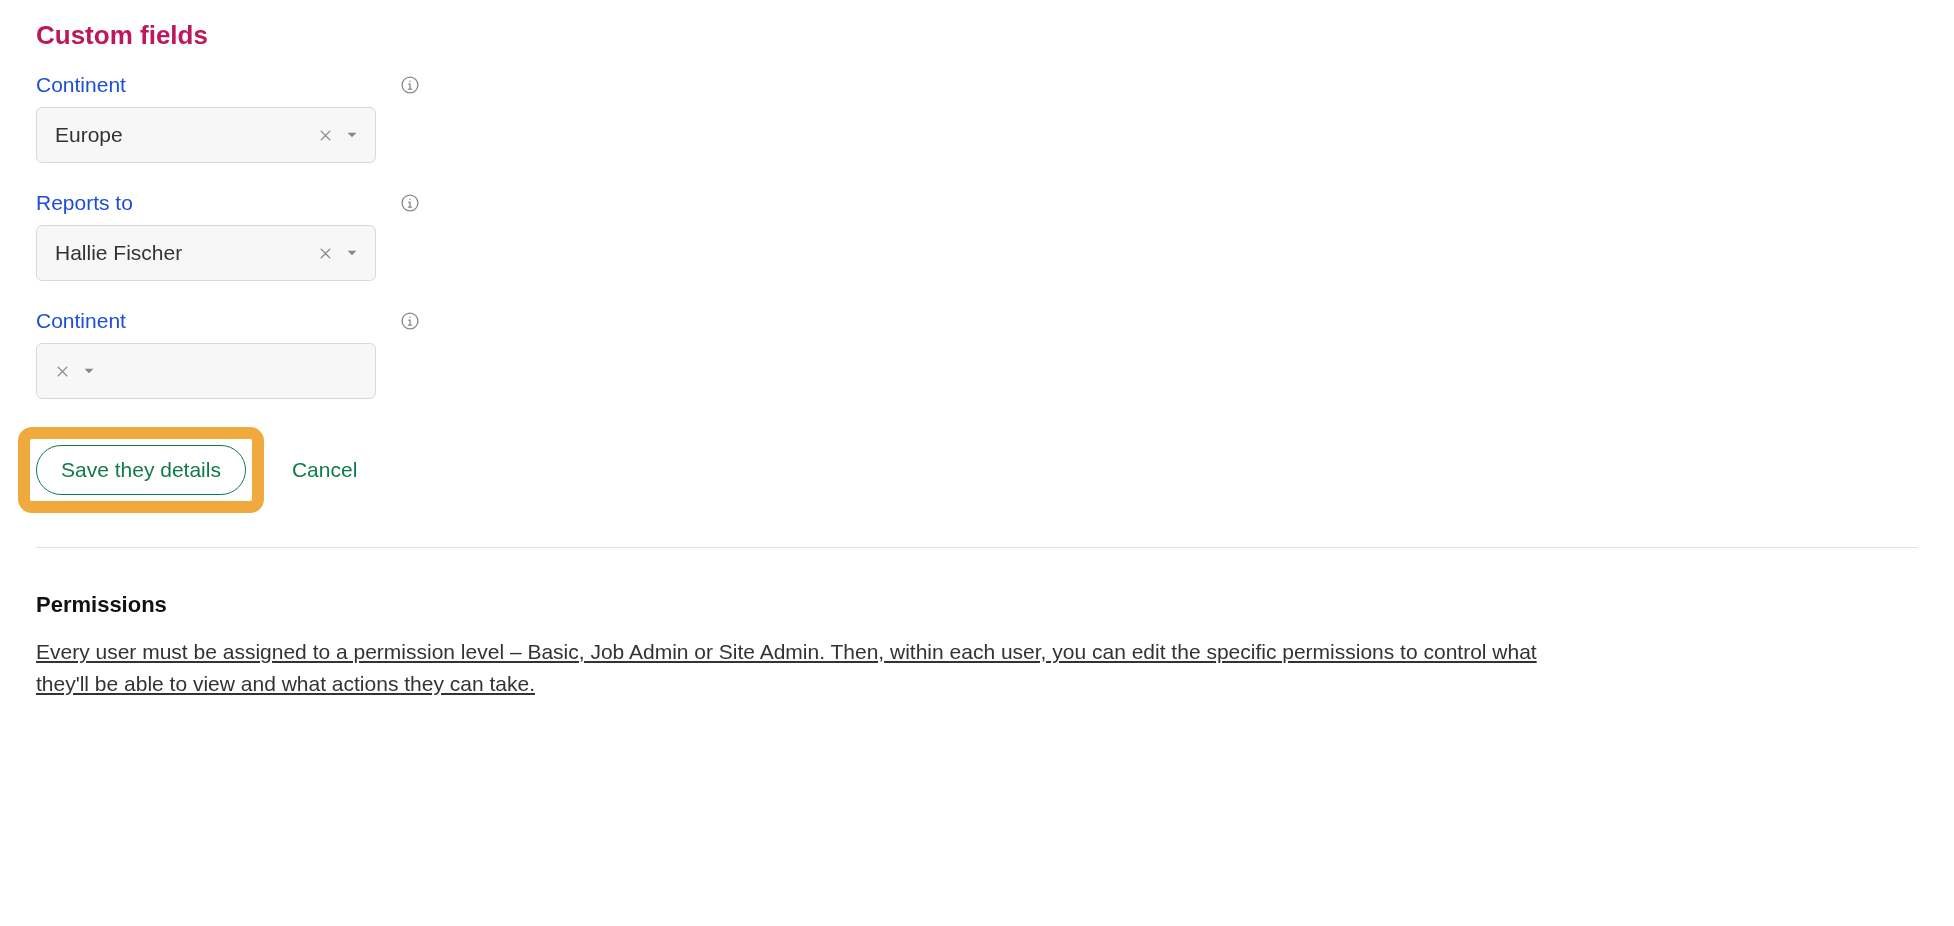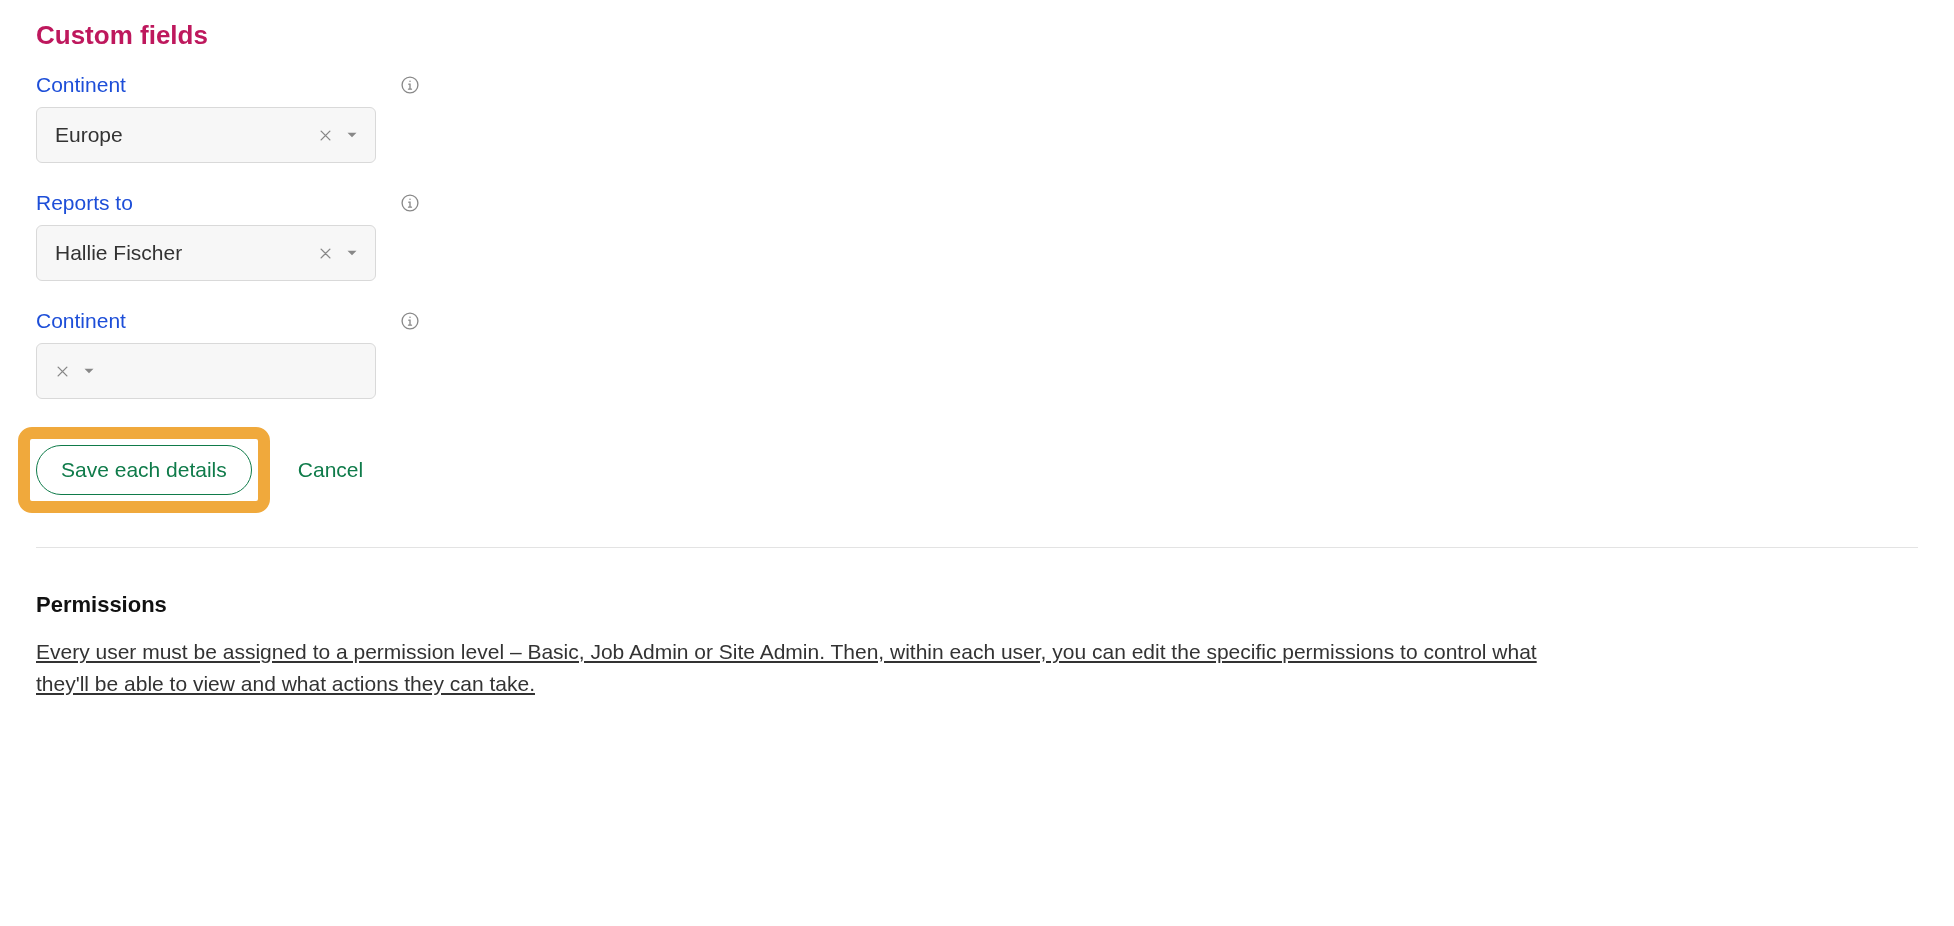--- a/index.html
+++ b/index.html
@@ -219,21 +219,21 @@
         <svg viewBox="0 0 24 24" fill="currentColor">
           <path d="M6 9 L12 15 L18 9 Z"></path>
         </svg>
       </span>
     </div>
   </div>
 </div>
 
 <div class="actions-row">
   <span class="highlight-wrap">
-    <button class="save-button">Save each details</button>
+    <button class="save-button">Save they details</button>
   </span>
   <a class="cancel-link">Cancel</a>
 </div>
 
 <hr class="divider">
 
 <h2 class="permissions-heading">Permissions</h2>
 <p class="permissions-desc">Every user must be assigned to a permission level – Basic, Job Admin or Site Admin. Then, within each user, you can edit the specific permissions to control what they'll be able to view and what actions they can take.</p>
 
 </body></html>

